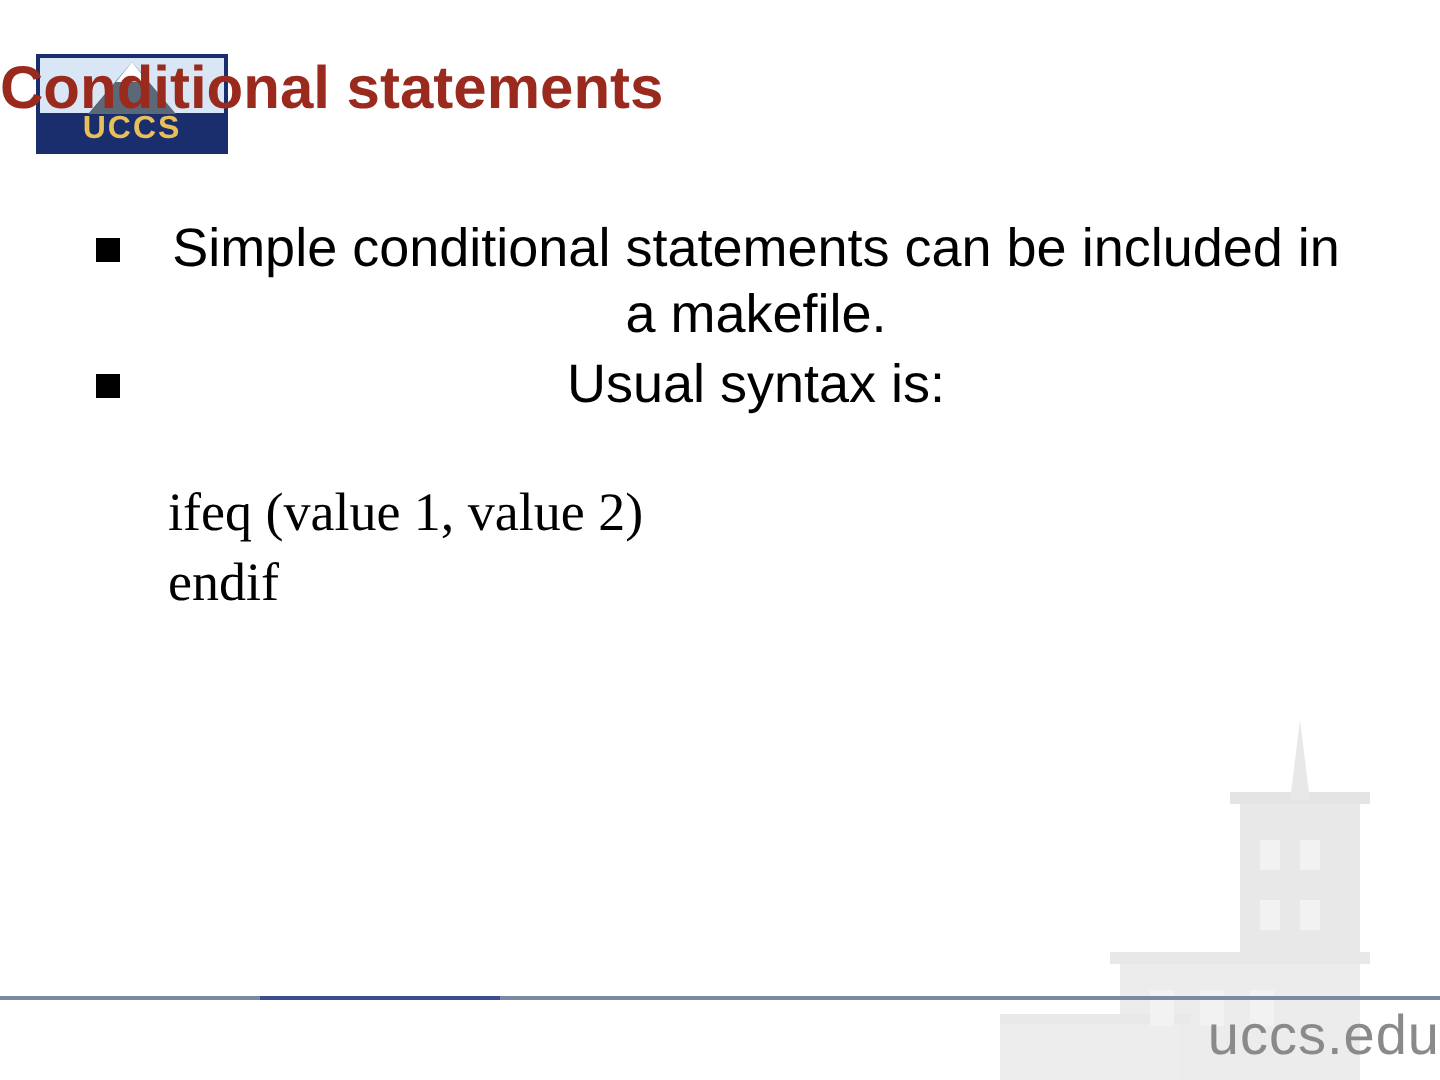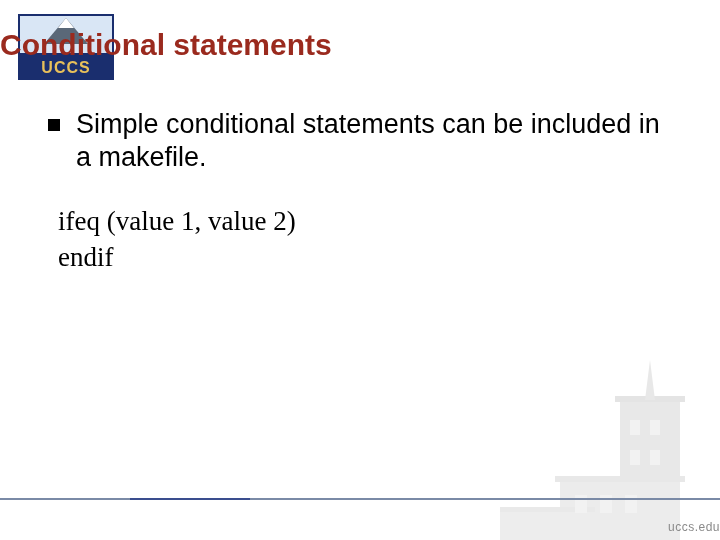--- a/index.html
+++ b/index.html
@@ -6,24 +6,24 @@
   body {
     width: 720px;
     height: 540px;
     background: #ffffff;
     font-family: Arial, Helvetica, sans-serif;
     position: relative;
     overflow: hidden;
   }
   .logo {
     position: absolute;
-    top: 14px;
+    top: 27px;
     left: 18px;
     width: 96px;
-    height: 66px;
+    height: 50px;
     border: 2px solid #1a2e6e;
     background: linear-gradient(to bottom, #d9e6f5 0%, #d9e6f5 60%, #1a2e6e 60%, #1a2e6e 100%);
     display: flex;
     align-items: flex-end;
     justify-content: center;
   }
   .logo-mountain {
     position: absolute;
     top: 2px;
     left: 50%;
@@ -72,33 +72,34 @@
   .bullet-list {
     list-style: none;
   }
   .bullet-list li {
     position: relative;
     padding-left: 30px;
     font-size: 27px;
     color: #000000;
     line-height: 1.22;
     margin-bottom: 2px;
+    text-align: center;
   }
   .bullet-list li::before {
     content: "";
     position: absolute;
     left: 2px;
     top: 11px;
     width: 12px;
     height: 12px;
     background: #000000;
   }
   .code-block {
     margin-top: 30px;
-    margin-left: 12px;
+    margin-left: 38px;
     font-family: "Times New Roman", Times, serif;
     font-size: 27px;
     color: #000000;
     line-height: 1.32;
   }
   .code-block .indent {
     padding-left: 36px;
   }
   .italic { font-style: italic; }
   .footer-line {
@@ -114,21 +115,21 @@
     bottom: 40px;
     left: 130px;
     width: 120px;
     height: 2px;
     background: #3a4e8e;
   }
   .footer-url {
     position: absolute;
     bottom: 6px;
     right: 0px;
-    font-size: 12px;
+    font-size: 28px;
     color: #8a8a8a;
     letter-spacing: 0.5px;
   }
   .building {
     position: absolute;
     bottom: 0;
     right: 0;
     width: 220px;
     height: 180px;
     opacity: 0.22;
@@ -142,20 +143,21 @@
   <div class="logo-mountain"></div>
   <div class="logo-snow"></div>
   <span class="logo-text">UCCS</span>
 </div>
 
 <h1 class="title">Conditional statements</h1>
 
 <div class="content">
   <ul class="bullet-list">
     <li>Simple conditional statements can be included in a makefile.</li>
+    <li>Usual syntax is:</li>
   </ul>
   <div class="code-block">
     <div>ifeq (value 1, value 2)</div>
     <div>endif</div>
   </div>
 </div>
 
 <svg class="building" viewBox="0 0 220 180">
   <rect x="120" y="40" width="60" height="140" fill="#999"></rect>
   <rect x="115" y="36" width="70" height="6" fill="#888"></rect>

